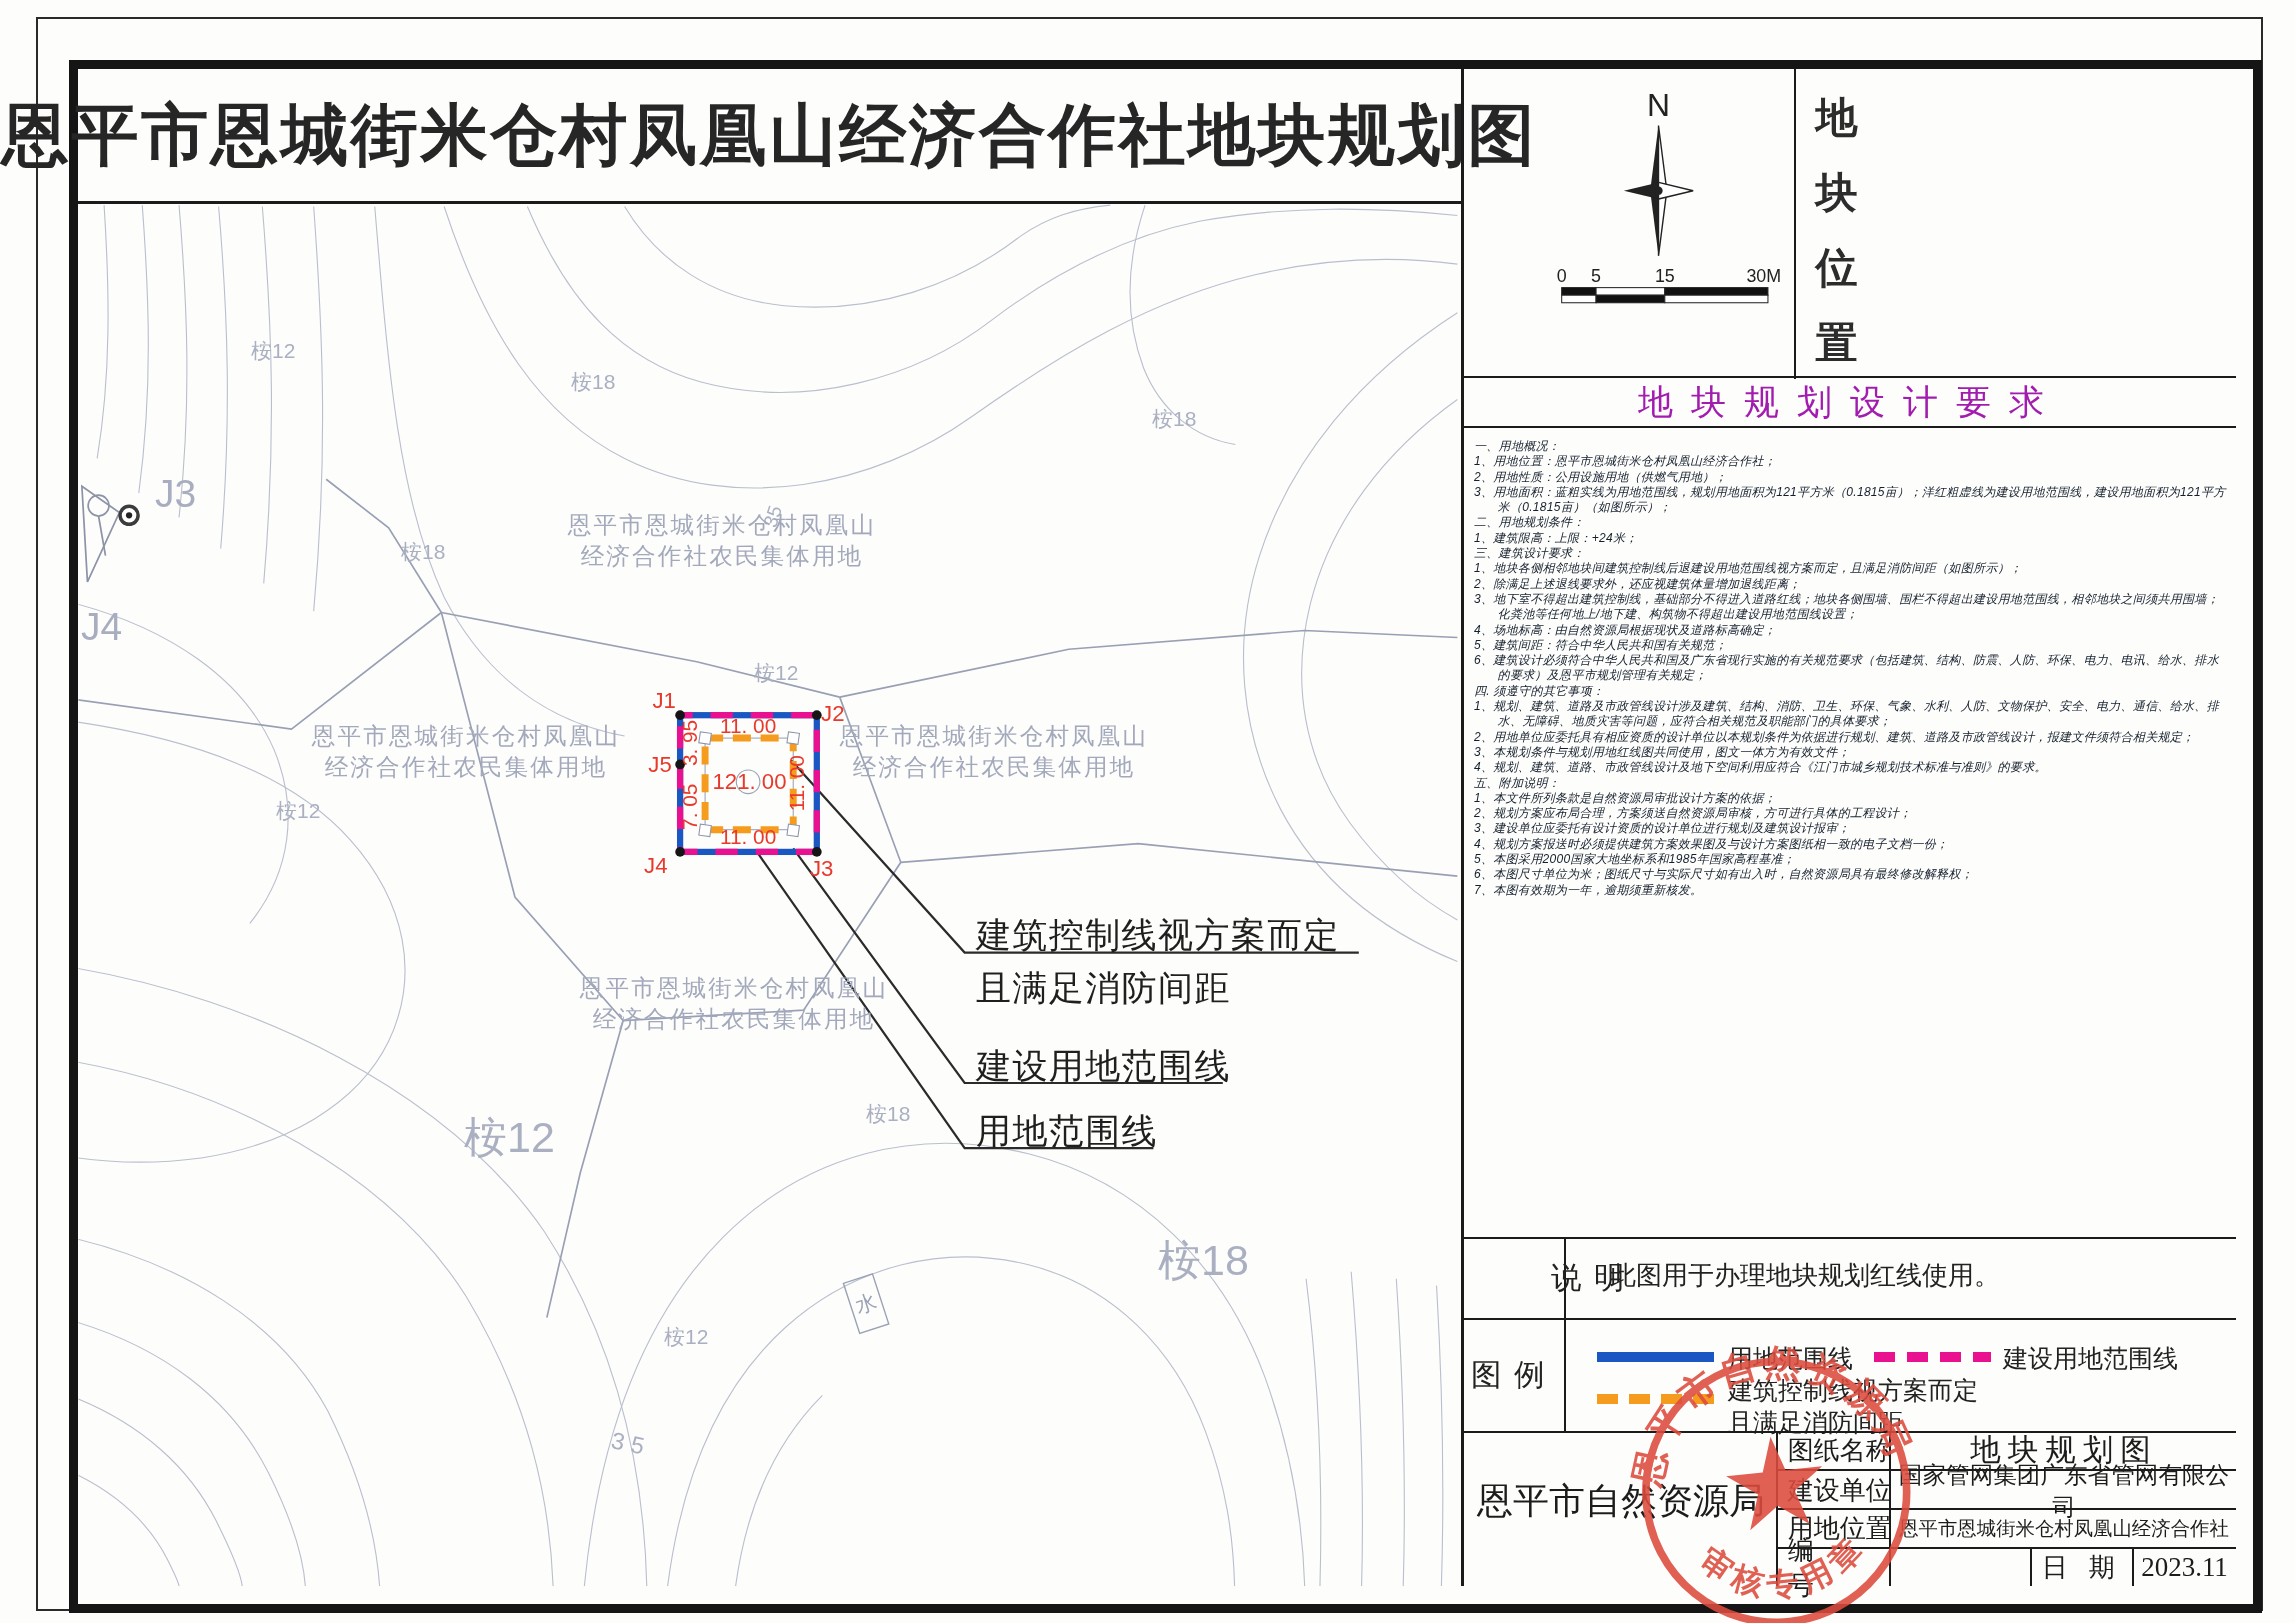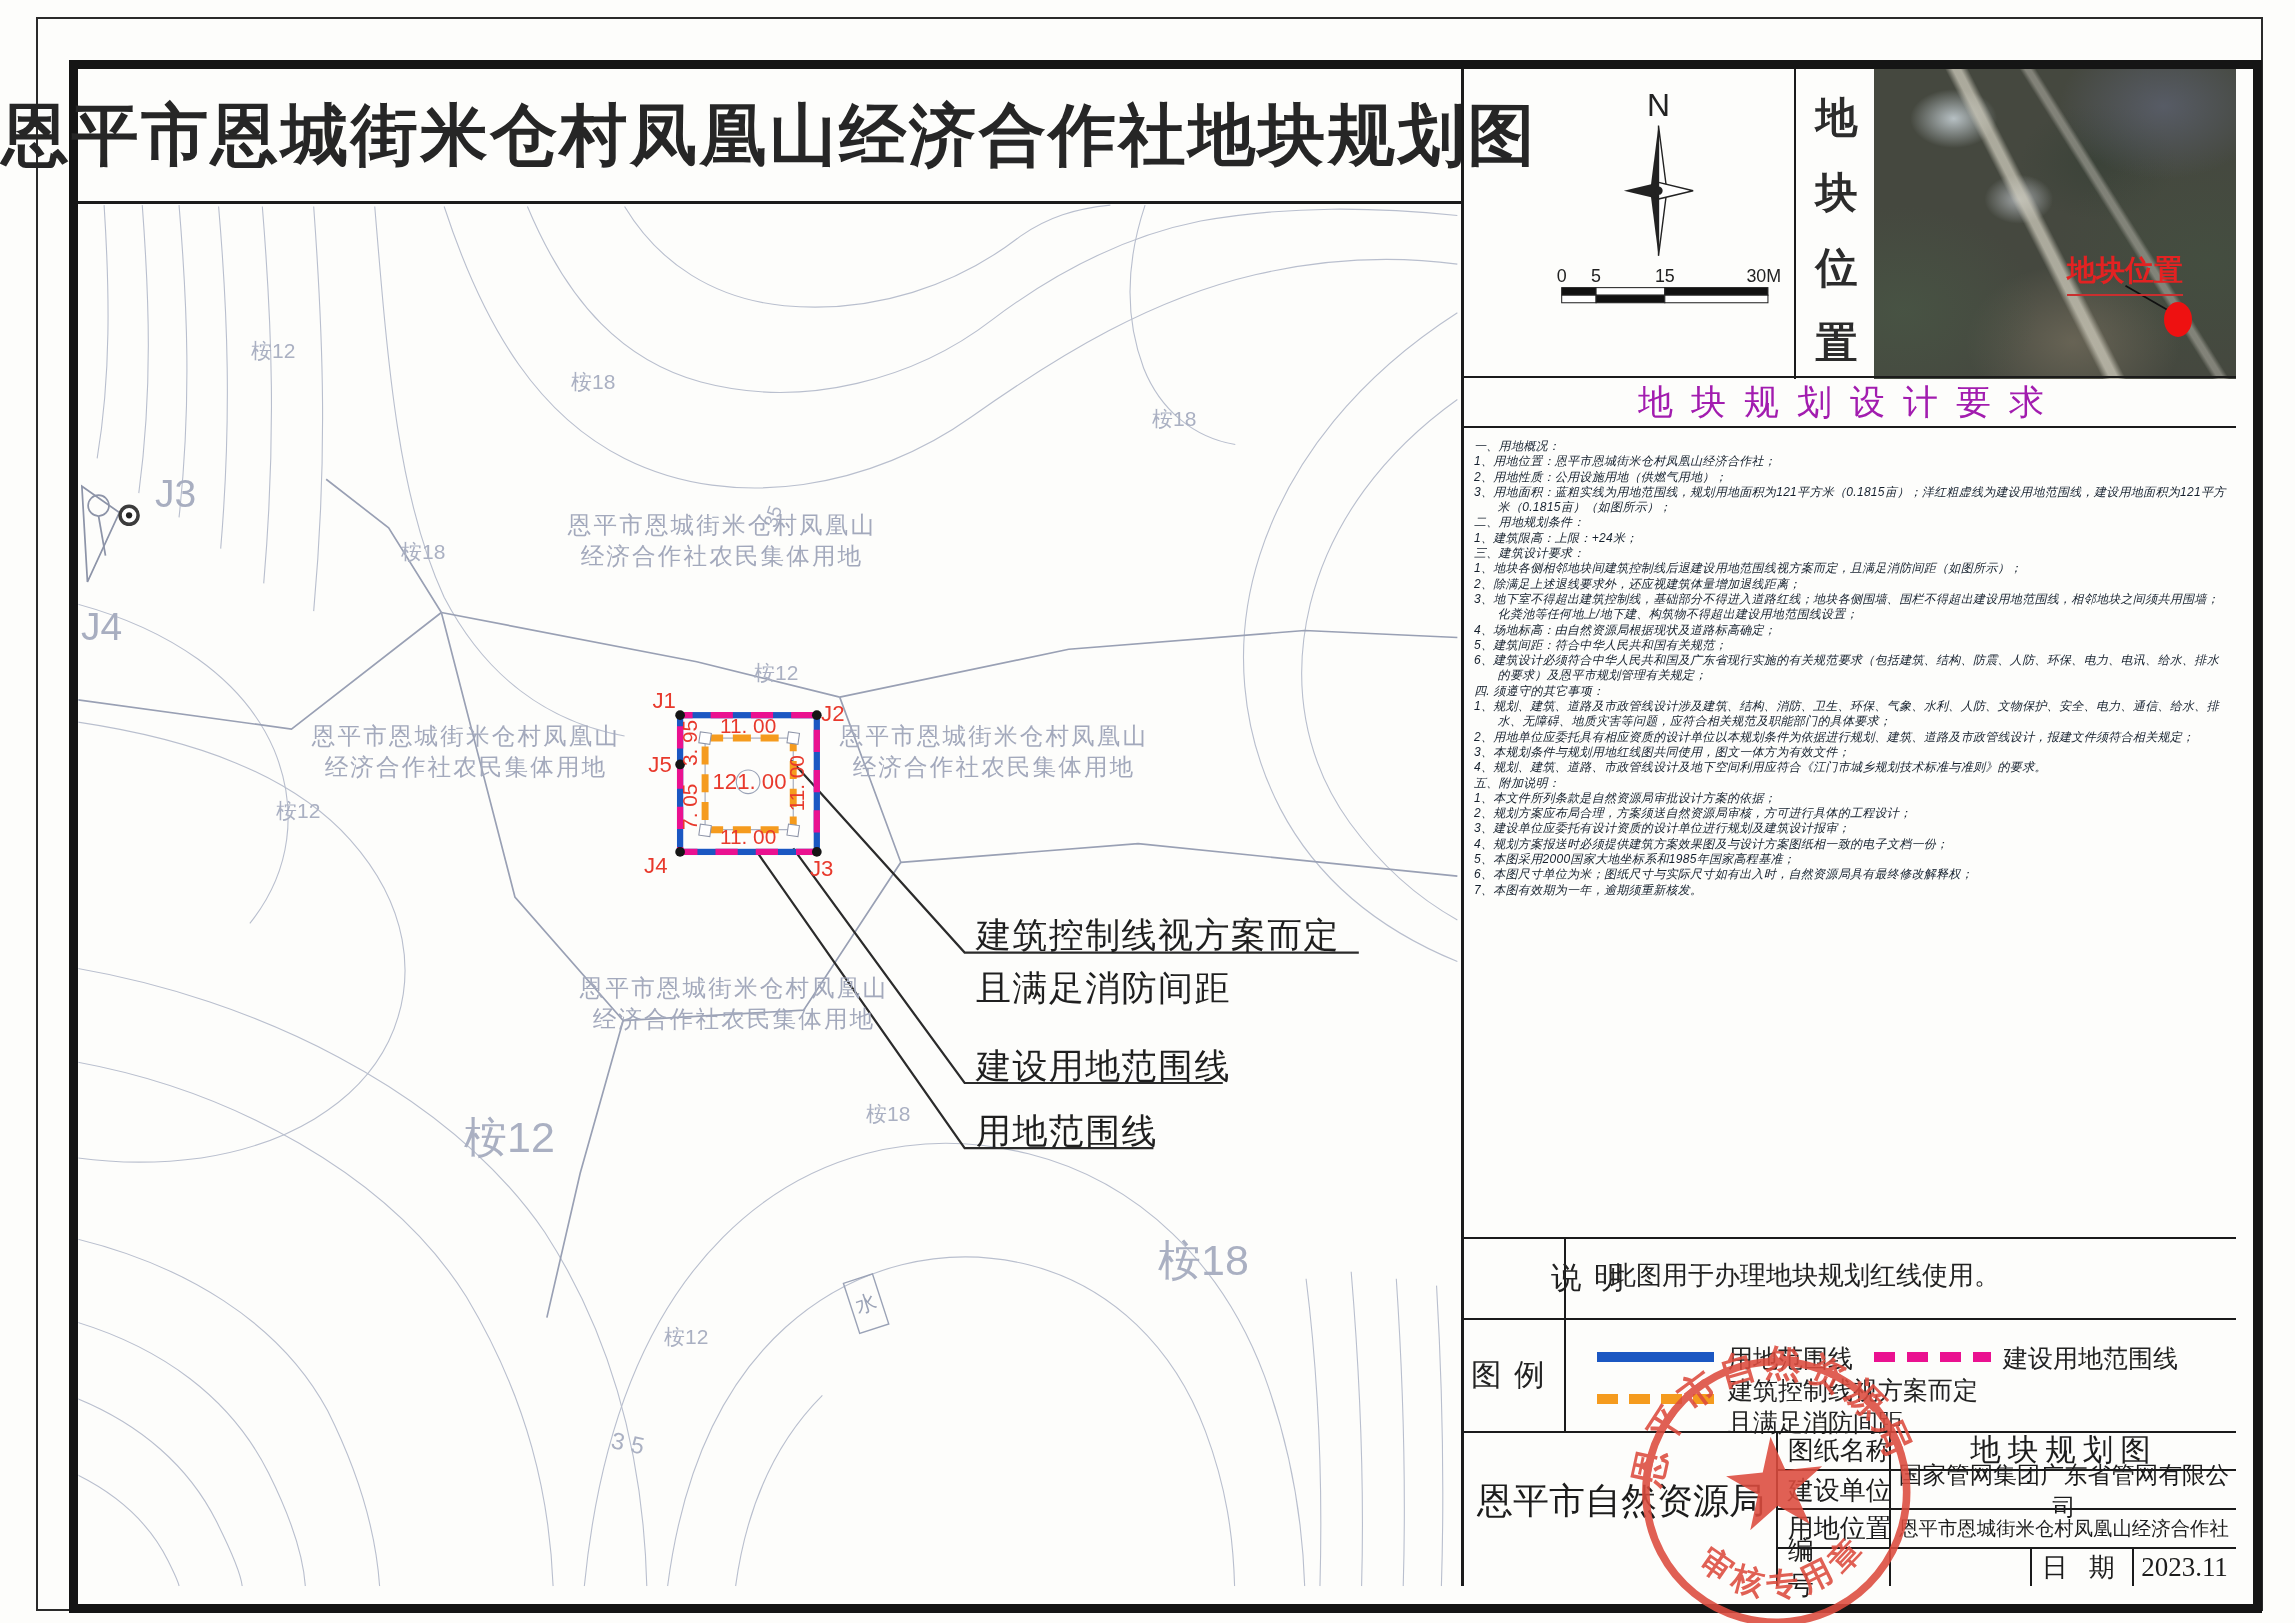--- a/index.html
+++ b/index.html
@@ -257,27 +257,20 @@
   </svg>
 
   <div class="abs vline-loc"></div>
   <div class="abs loc-col">
     <div class="loc-char" style="top:21px;">地</div>
     <div class="loc-char" style="top:96px;">块</div>
     <div class="loc-char" style="top:171px;">位</div>
     <div class="loc-char" style="top:246px;">置</div>
   </div>
 
-  <div class="abs sat">
-    <svg width="362" height="310" style="position:absolute;left:0;top:0;" viewBox="0 0 521 446">
-      <line x1="362" y1="312" x2="432" y2="352" stroke="#111" stroke-width="2.5"></line>
-    </svg>
-    <div class="sat-label">地块位置</div>
-    <div class="sat-dot"></div>
-  </div>
 
   <div class="abs rp-topline"></div>
   <div class="abs req-header">地块规划设计要求</div>
   <div class="abs rp-hdrline"></div>
   <div class="abs req-text" id="req-lines">
       <div class="req-line">一、用地概况：</div>
       <div class="req-line">1、用地位置：恩平市恩城街米仓村凤凰山经济合作社；</div>
       <div class="req-line">2、用地性质：公用设施用地（供燃气用地）；</div>
       <div class="req-line">3、用地面积：蓝粗实线为用地范围线，规划用地面积为121平方米（0.1815亩）；洋红粗虚线为建设用地范围线，建设用地面积为121平方</div>
       <div class="req-line indent">米（0.1815亩）（如图所示）；</div>

